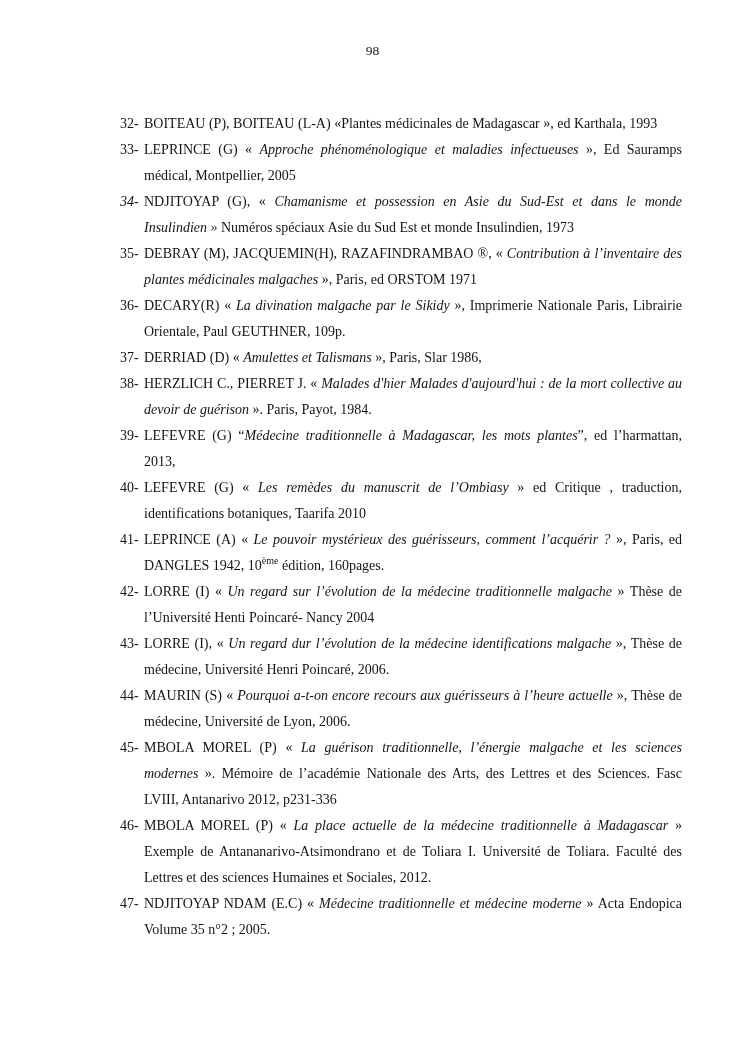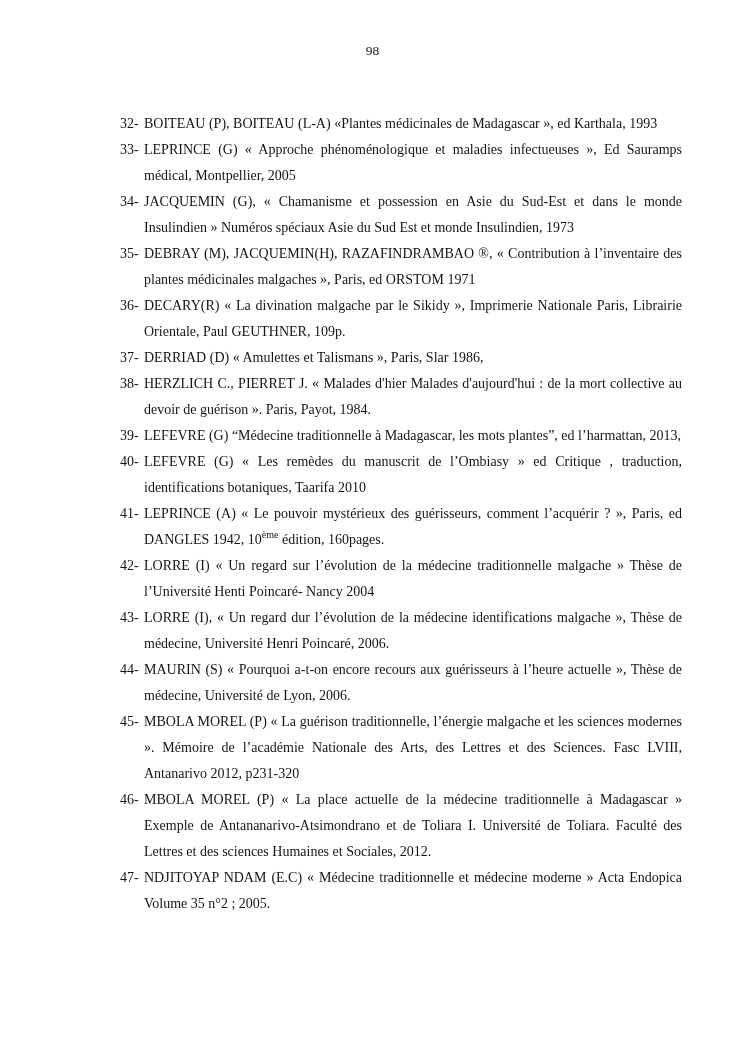--- a/index.html
+++ b/index.html
@@ -37,43 +37,43 @@
   .ref {
     text-align: justify;
     padding-left: 24px;
     text-indent: -24px;
   }
   .ref .num {
     display: inline-block;
     width: 24px;
     text-indent: 0;
   }
-  .it { }
+  .it { font-style: italic; }
   .ref sup {
     font-size: 10px;
     line-height: 0;
     vertical-align: super;
   }
 </style>
 </head>
 <body>
 
 <div class="page">
   <div class="page-number">98</div>
   <div class="ref-list">
       <div class="ref"><span class="num">32-</span><span>BOITEAU (P), BOITEAU (L-A) «Plantes médicinales de Madagascar », ed Karthala, 1993</span></div>
       <div class="ref"><span class="num">33-</span><span>LEPRINCE (G) « </span><span class="it">Approche phénoménologique et maladies infectueuses</span><span> », Ed Sauramps médical, Montpellier, 2005</span></div>
-      <div class="ref"><span class="num it">34-</span><span>JACQUEMIN (G), « </span><span class="it">Chamanisme et possession en Asie du Sud-Est et dans le monde Insulindien »</span><span> Numéros spéciaux Asie du Sud Est et monde Insulindien, 1973</span></div>
+      <div class="ref"><span class="num it">34-</span><span>NDJITOYAP (G), « </span><span class="it">Chamanisme et possession en Asie du Sud-Est et dans le monde Insulindien »</span><span> Numéros spéciaux Asie du Sud Est et monde Insulindien, 1973</span></div>
       <div class="ref"><span class="num">35-</span><span>DEBRAY (M), JACQUEMIN(H), RAZAFINDRAMBAO ®, « </span><span class="it">Contribution à l’inventaire des plantes médicinales malgaches</span><span> », Paris, ed ORSTOM 1971</span></div>
       <div class="ref"><span class="num">36-</span><span>DECARY(R) « </span><span class="it">La divination malgache par le Sikidy</span><span> », Imprimerie Nationale Paris, Librairie Orientale, Paul GEUTHNER, 109p.</span></div>
       <div class="ref"><span class="num">37-</span><span>DERRIAD (D) « </span><span class="it">Amulettes et Talismans</span><span> », Paris, Slar 1986,</span></div>
       <div class="ref"><span class="num">38-</span><span>HERZLICH C., PIERRET J. « </span><span class="it">Malades d'hier Malades d'aujourd'hui : de la mort collective au devoir de guérison</span><span> ». Paris, Payot, 1984.</span></div>
       <div class="ref"><span class="num">39-</span><span>LEFEVRE (G) “</span><span class="it">Médecine traditionnelle à Madagascar, les mots plantes</span><span>”, ed l’harmattan, 2013,</span></div>
       <div class="ref"><span class="num">40-</span><span>LEFEVRE (G) « </span><span class="it">Les remèdes du manuscrit de l’Ombiasy</span><span> » ed Critique , traduction, identifications botaniques, Taarifa 2010</span></div>
       <div class="ref"><span class="num">41-</span><span>LEPRINCE (A) « </span><span class="it">Le pouvoir mystérieux des guérisseurs, comment l’acquérir ?</span><span> », Paris, ed DANGLES 1942, 10</span><sup>ème</sup><span> édition, 160pages.</span></div>
       <div class="ref"><span class="num">42-</span><span>LORRE (I) « </span><span class="it">Un regard sur l’évolution de la médecine traditionnelle malgache</span><span> » Thèse de l’Université Henti Poincaré- Nancy 2004</span></div>
       <div class="ref"><span class="num">43-</span><span>LORRE (I), « </span><span class="it">Un regard dur l’évolution de la médecine identifications malgache</span><span> », Thèse de médecine, Université Henri Poincaré, 2006.</span></div>
       <div class="ref"><span class="num">44-</span><span>MAURIN (S) « </span><span class="it">Pourquoi a-t-on encore recours aux guérisseurs à l’heure actuelle</span><span> », Thèse de médecine, Université de Lyon, 2006.</span></div>
-      <div class="ref"><span class="num">45-</span><span>MBOLA MOREL (P) « </span><span class="it">La guérison traditionnelle, l’énergie malgache et les sciences modernes</span><span> ». Mémoire de l’académie Nationale des Arts, des Lettres et des Sciences. Fasc LVIII, Antanarivo 2012, p231-320</span></div>
+      <div class="ref"><span class="num">45-</span><span>MBOLA MOREL (P) « </span><span class="it">La guérison traditionnelle, l’énergie malgache et les sciences modernes</span><span> ». Mémoire de l’académie Nationale des Arts, des Lettres et des Sciences. Fasc LVIII, Antanarivo 2012, p231-336</span></div>
       <div class="ref"><span class="num">46-</span><span>MBOLA MOREL (P) « </span><span class="it">La place actuelle de la médecine traditionnelle à Madagascar</span><span> » Exemple de Antananarivo-Atsimondrano et de Toliara I. Université de Toliara. Faculté des Lettres et des sciences Humaines et Sociales, 2012.</span></div>
       <div class="ref"><span class="num">47-</span><span>NDJITOYAP NDAM (E.C) « </span><span class="it">Médecine traditionnelle et médecine moderne</span><span> » Acta Endopica Volume 35 n°2 ; 2005.</span></div>
     </div>
 </div>
 
 </body></html>

